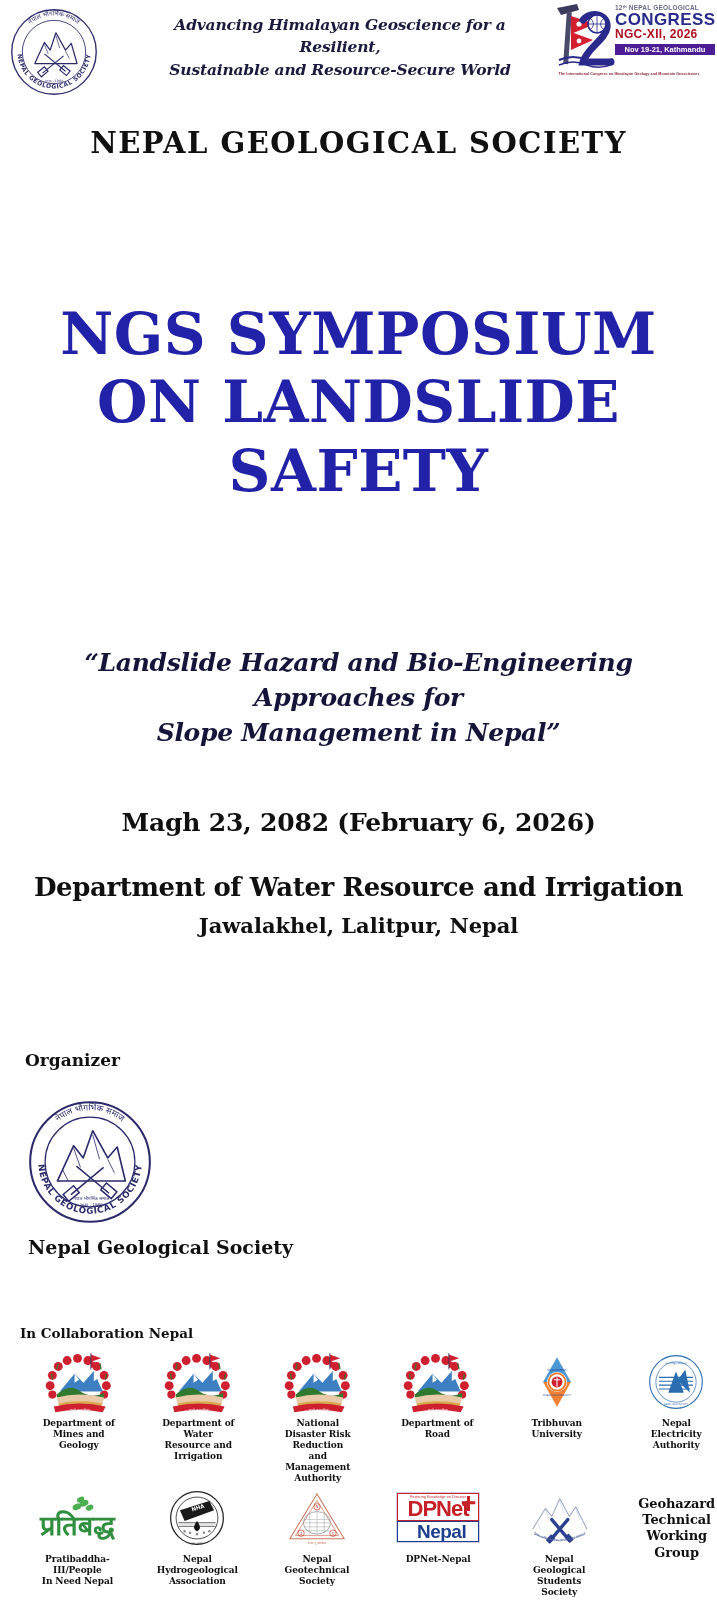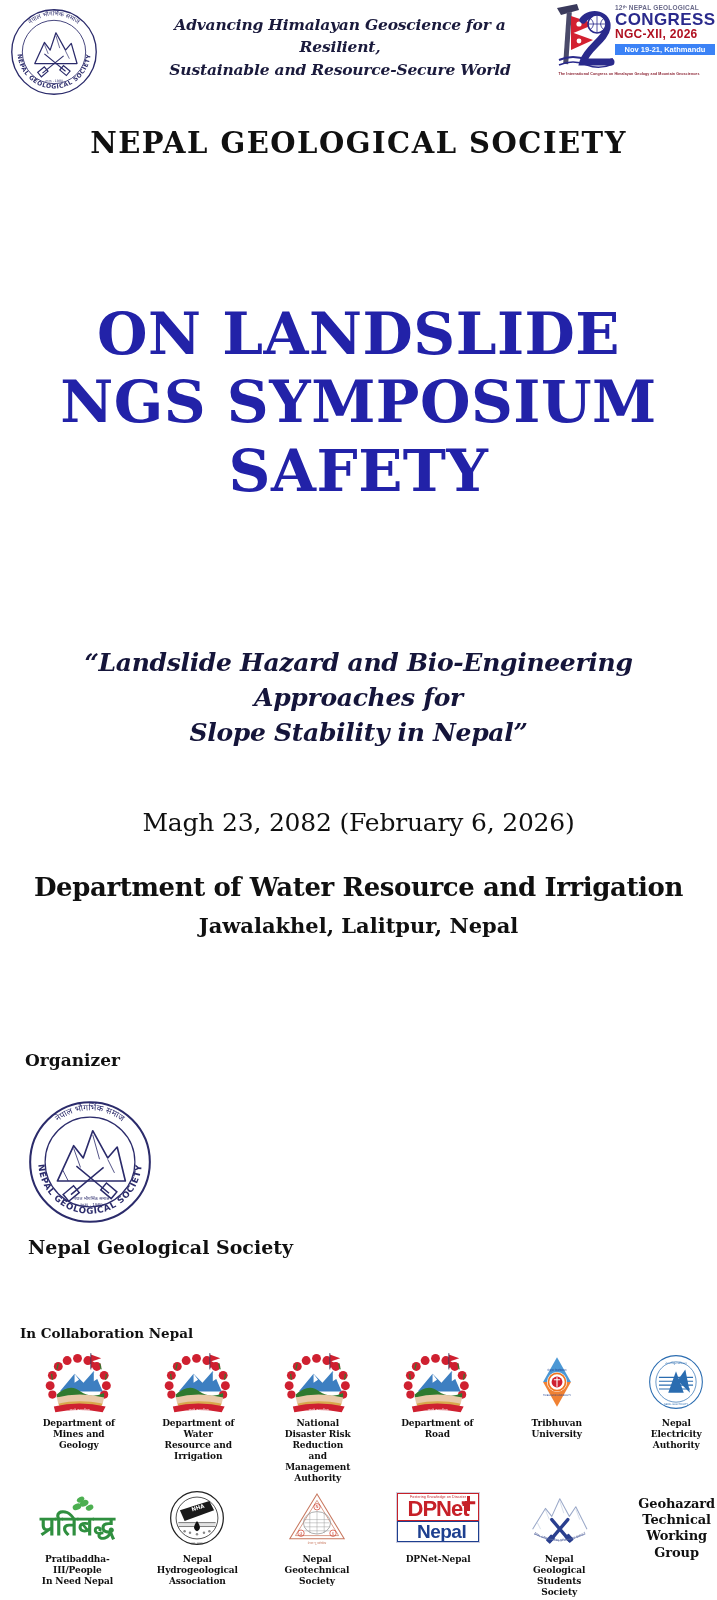--- a/index.html
+++ b/index.html
@@ -81,21 +81,21 @@
   .ngc-l3 {
     font-family: "Liberation Sans", sans-serif;
     font-weight: bold;
     font-size: 12px;
     color: #b01020;
     letter-spacing: 0.3px;
     line-height: 1.15;
   }
   .ngc-date {
     margin-top: 2px;
-    background: #3b82f6;
+    background: #4c1d95;
     color: #ffffff;
     font-family: "Liberation Sans", sans-serif;
     font-weight: bold;
     font-size: 7.5px;
     padding: 1px 2px;
     text-align: center;
     white-space: nowrap;
   }
   .ngc-footline {
     position: absolute;
@@ -159,21 +159,21 @@
   }
 
   
   .event-date {
     position: absolute;
     left: 0;
     top: 808px;
     width: 717px;
     text-align: center;
     font-family: "DejaVu Serif", serif;
-    font-weight: normal;
+    font-weight: bold;
     font-size: 25px;
     color: #101010;
     letter-spacing: -0.2px;
   }
   .event-venue {
     position: absolute;
     left: 0;
     top: 872px;
     width: 717px;
     text-align: center;
@@ -393,28 +393,28 @@
       <div class="ngc-l3">NGC-XII, 2026</div>
       <div class="ngc-date">Nov 19-21, Kathmandu</div>
     </div>
     <div class="ngc-footline">The International Congress on Himalayan Geology and Mountain Geosciences</div>
   </div>
 </div>
 
 <div class="society-name">NEPAL GEOLOGICAL SOCIETY</div>
 
 <div class="main-title">
+  <div>NGS SYMPOSIUM</div>
   <div>ON LANDSLIDE</div>
-  <div>NGS SYMPOSIUM</div>
   <div>SAFETY</div>
 </div>
 
 <div class="quote">
   <div>“Landslide Hazard and Bio-Engineering Approaches for</div>
-  <div>Slope Stability in Nepal”</div>
+  <div>Slope Management in Nepal”</div>
 </div>
 
 <div class="event-date">Magh 23, 2082 (February 6, 2026)</div>
 <div class="event-venue">Department of Water Resource and Irrigation</div>
 <div class="event-venue-sub">Jawalakhel, Lalitpur, Nepal</div>
 
 <div class="organizer-label">Organizer</div>
 
 <div class="organizer-seal">
   <svg viewBox="0 0 100 100" width="136" height="136" aria-hidden="true">

